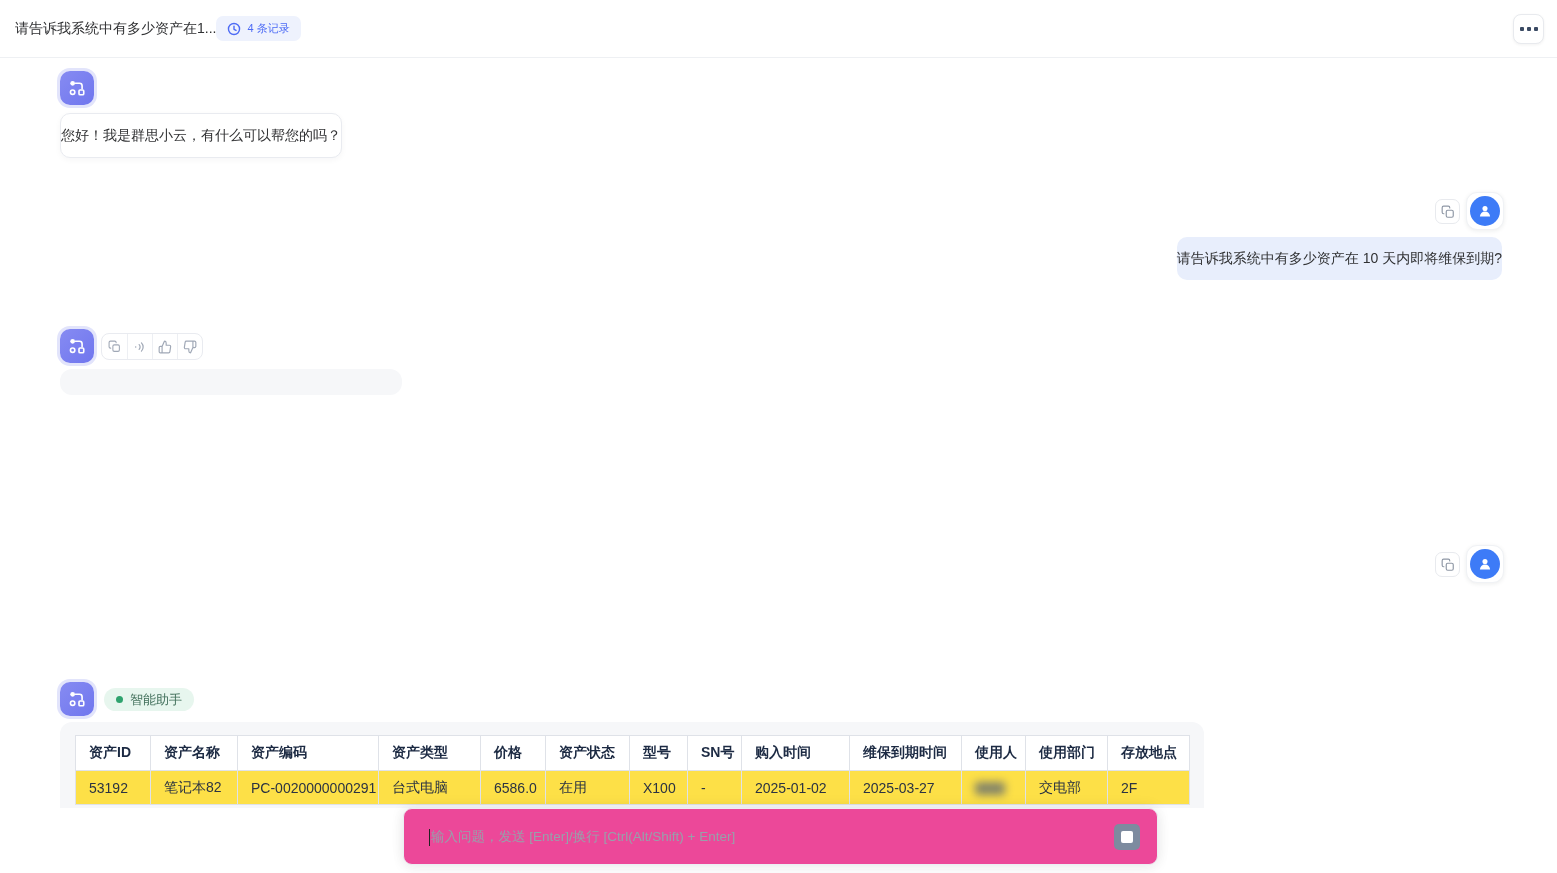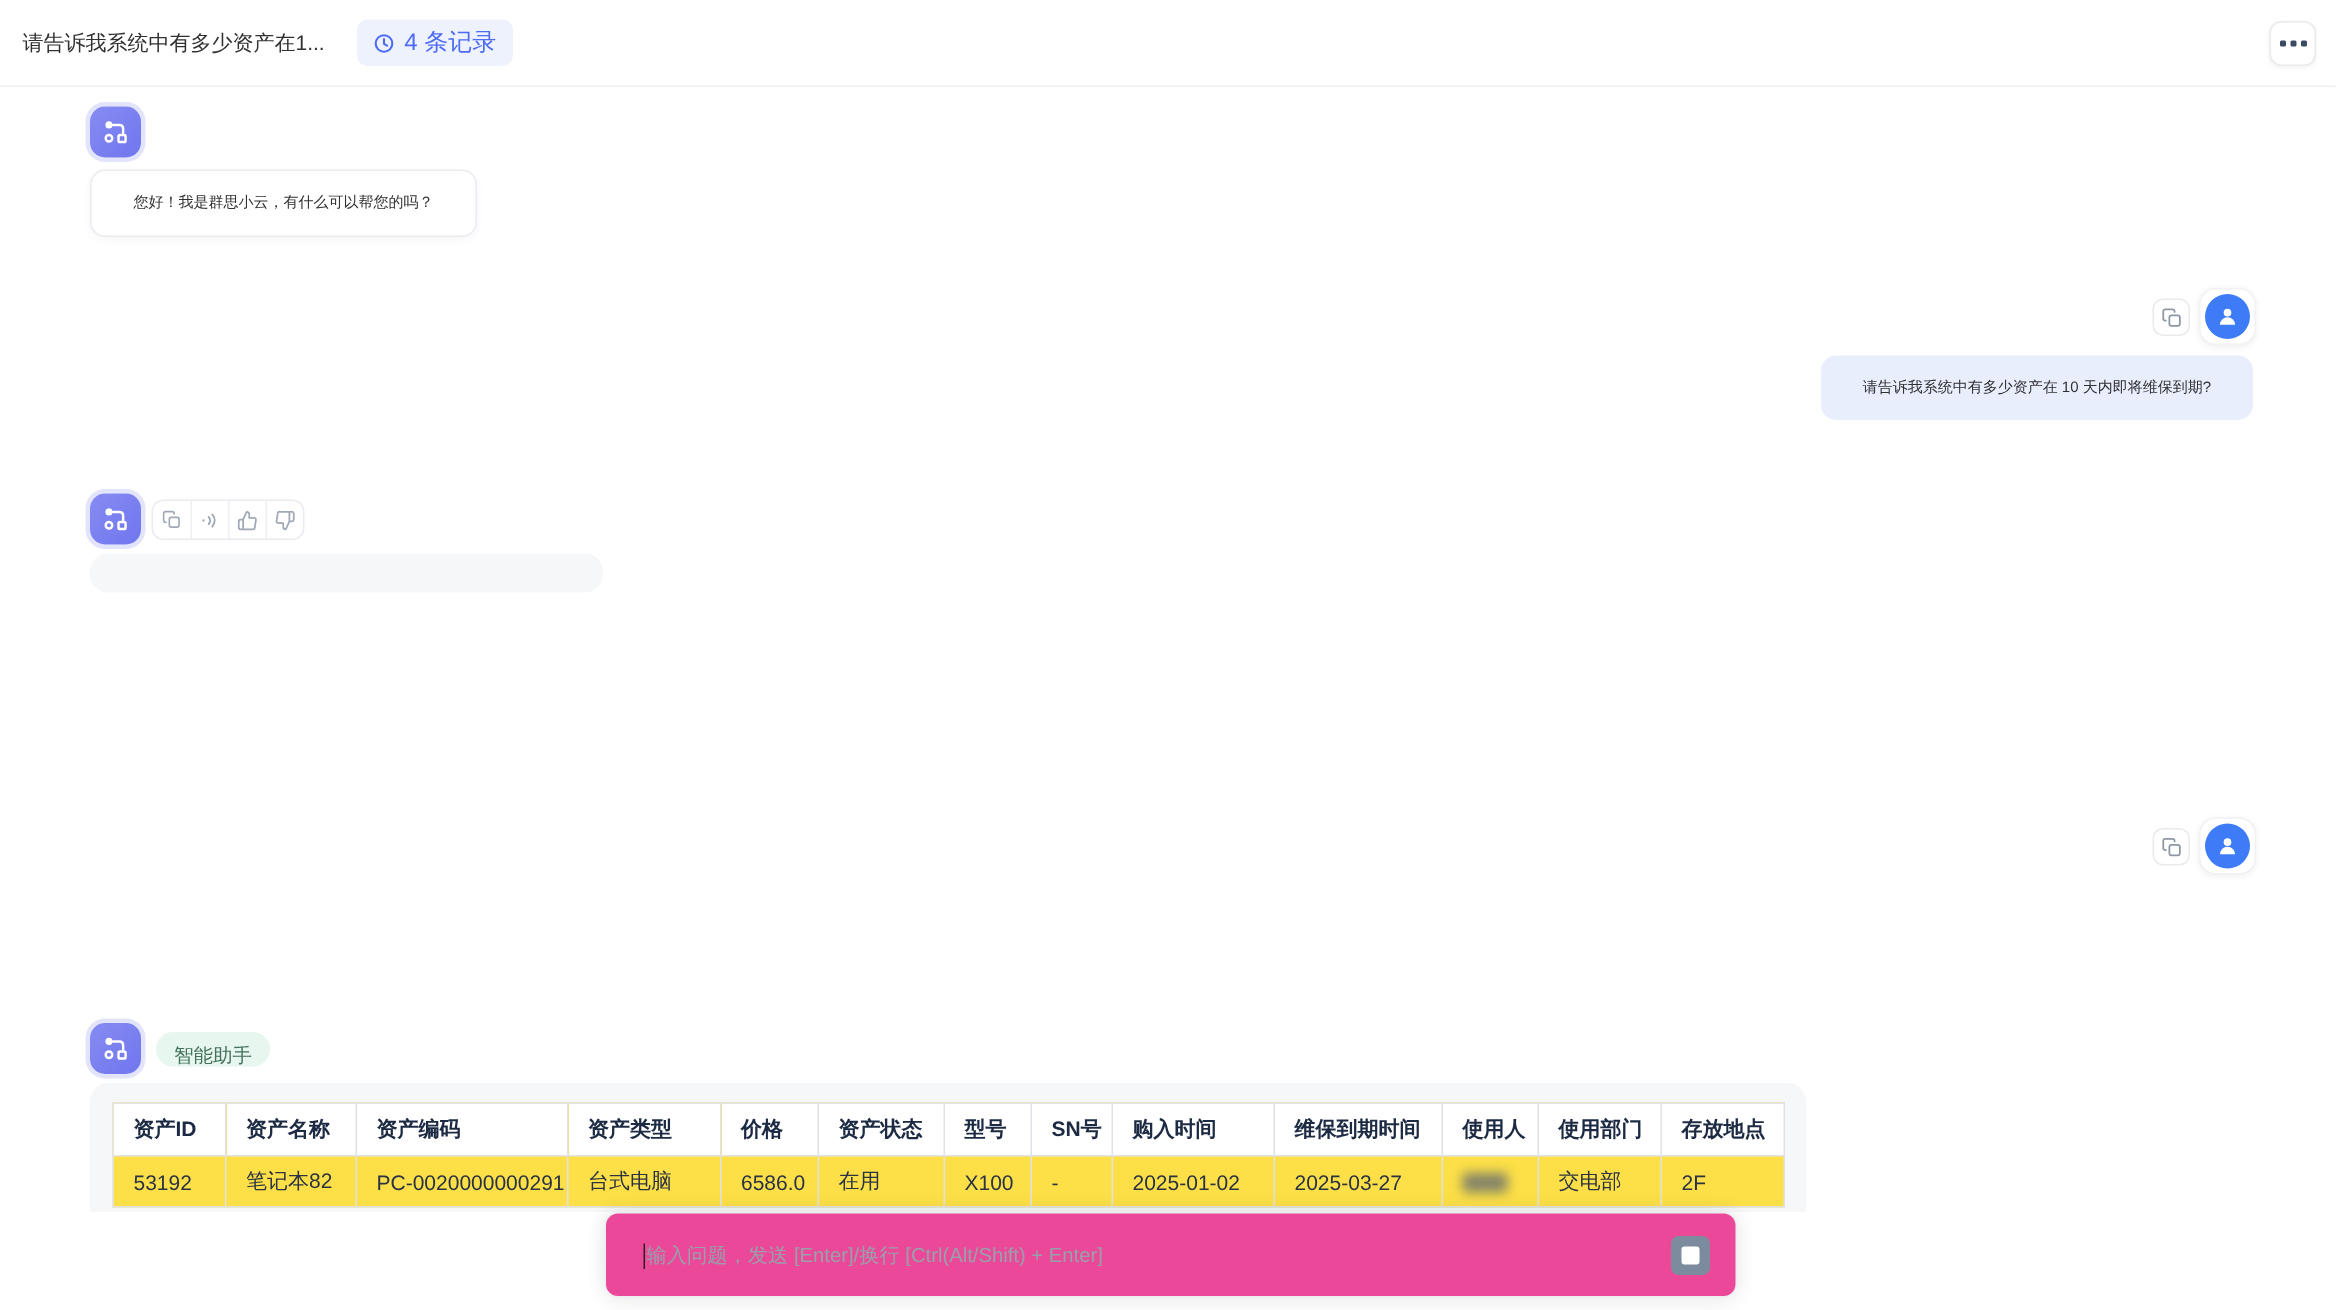--- a/index.html
+++ b/index.html
@@ -3,36 +3,36 @@
 <meta charset="utf-8">
 <style>
   * { margin:0; padding:0; box-sizing:border-box; }
   html,body { width:1557px; height:873px; background:#fff; overflow:hidden;
     font-family:"Liberation Sans","DejaVu Sans",sans-serif; color:#303133; }
 
   
   .topbar { position:absolute; left:0; top:0; width:1557px; height:58px;
     background:#fff; border-bottom:1px solid #eef0f3; display:flex; align-items:center; z-index:30; }
   .topbar-title { margin-left:15px; font-size:14px; color:#303133; white-space:nowrap; }
-  .records-badge { margin-left:22px; display:inline-flex; align-items:center; gap:6px;
-    background:#eef2fd; color:#4d6bf5; font-size:16px; padding:5px 11px; border-radius:7px; }
+  .records-badge { display:inline-flex; align-items:center; gap:6px;
+    background:#eef2fd; color:#4d6bf5; font-size:11px; padding:5px 11px; border-radius:7px; }
   .records-badge svg { display:block; }
   .more-btn { position:absolute; right:13px; top:14px; width:31px; height:30px;
     border:1px solid #e8eaee; border-radius:8px; background:#fff; box-shadow:0 1px 3px rgba(31,35,41,.06);
     display:flex; align-items:center; justify-content:center; gap:3px; cursor:pointer; }
   .more-btn i { width:4px; height:4px; background:#3a4a63; border-radius:1px; display:block; }
 
   
   .chat { position:absolute; left:0; top:58px; width:1557px; height:750px; overflow:hidden; }
 
   .avatar-bot { position:absolute; width:34px; height:34px; border-radius:10px;
     background:linear-gradient(135deg,#868bf2,#7076ee);
     box-shadow:0 0 0 3px #e2e4fb; display:flex; align-items:center; justify-content:center; }
 
-  .bubble { position:absolute; padding:12px 28px; border-radius:10px; font-size:10px; line-height:19px; }
+  .bubble { position:absolute; padding:12px 0; border-radius:10px; font-size:14px; line-height:19px; }
   .bubble-white { background:#fff; border:1px solid #e9ebf0; box-shadow:0 2px 6px rgba(31,35,41,.04); }
   .bubble-user { background:#e8eefc; color:#303133; }
 
   .copy-btn { position:absolute; width:25px; height:25px; border:1px solid #e8eaee; border-radius:7px;
     background:#fff; display:flex; align-items:center; justify-content:center; color:#8e97a5; cursor:pointer; }
   .avatar-user-card { position:absolute; width:38px; height:38px; background:#fff; border:1px solid #f0f2f5;
     border-radius:11px; box-shadow:0 1px 4px rgba(31,35,41,.08); display:flex; align-items:center; justify-content:center; }
   .avatar-user { width:30px; height:30px; border-radius:50%; background:#3d7bf7;
     display:flex; align-items:center; justify-content:center; }
 
@@ -205,21 +205,21 @@
   <div class="avatar-bot" style="left:60px; top:624px;">
     <span>
       <svg width="20" height="20" viewBox="0 0 22 22" fill="none" stroke="#fff" stroke-width="1.8" stroke-linecap="round">
         <circle cx="6.2" cy="5.8" r="2.6" fill="#fff" stroke="none"></circle>
         <circle cx="6.2" cy="15.6" r="2.4"></circle>
         <rect x="13.2" y="13.2" width="5.2" height="5.2" rx="1.2"></rect>
         <path d="M9.2 5.8h4.6c2 0 2.8 1 2.8 2.8v3.2"></path>
       </svg>
     </span>
   </div>
-  <div class="assistant-badge" style="left:104px; top:630px;flex-direction:column;">
+  <div class="assistant-badge" style="left:104px; top:630px;">
     <i></i>
     <span>智能助手</span>
   </div>
 
   <div class="detail-card">
     <table class="detail">
       <colgroup>
         <col style="width:75px">
           <col style="width:87px">
           <col style="width:141px">

